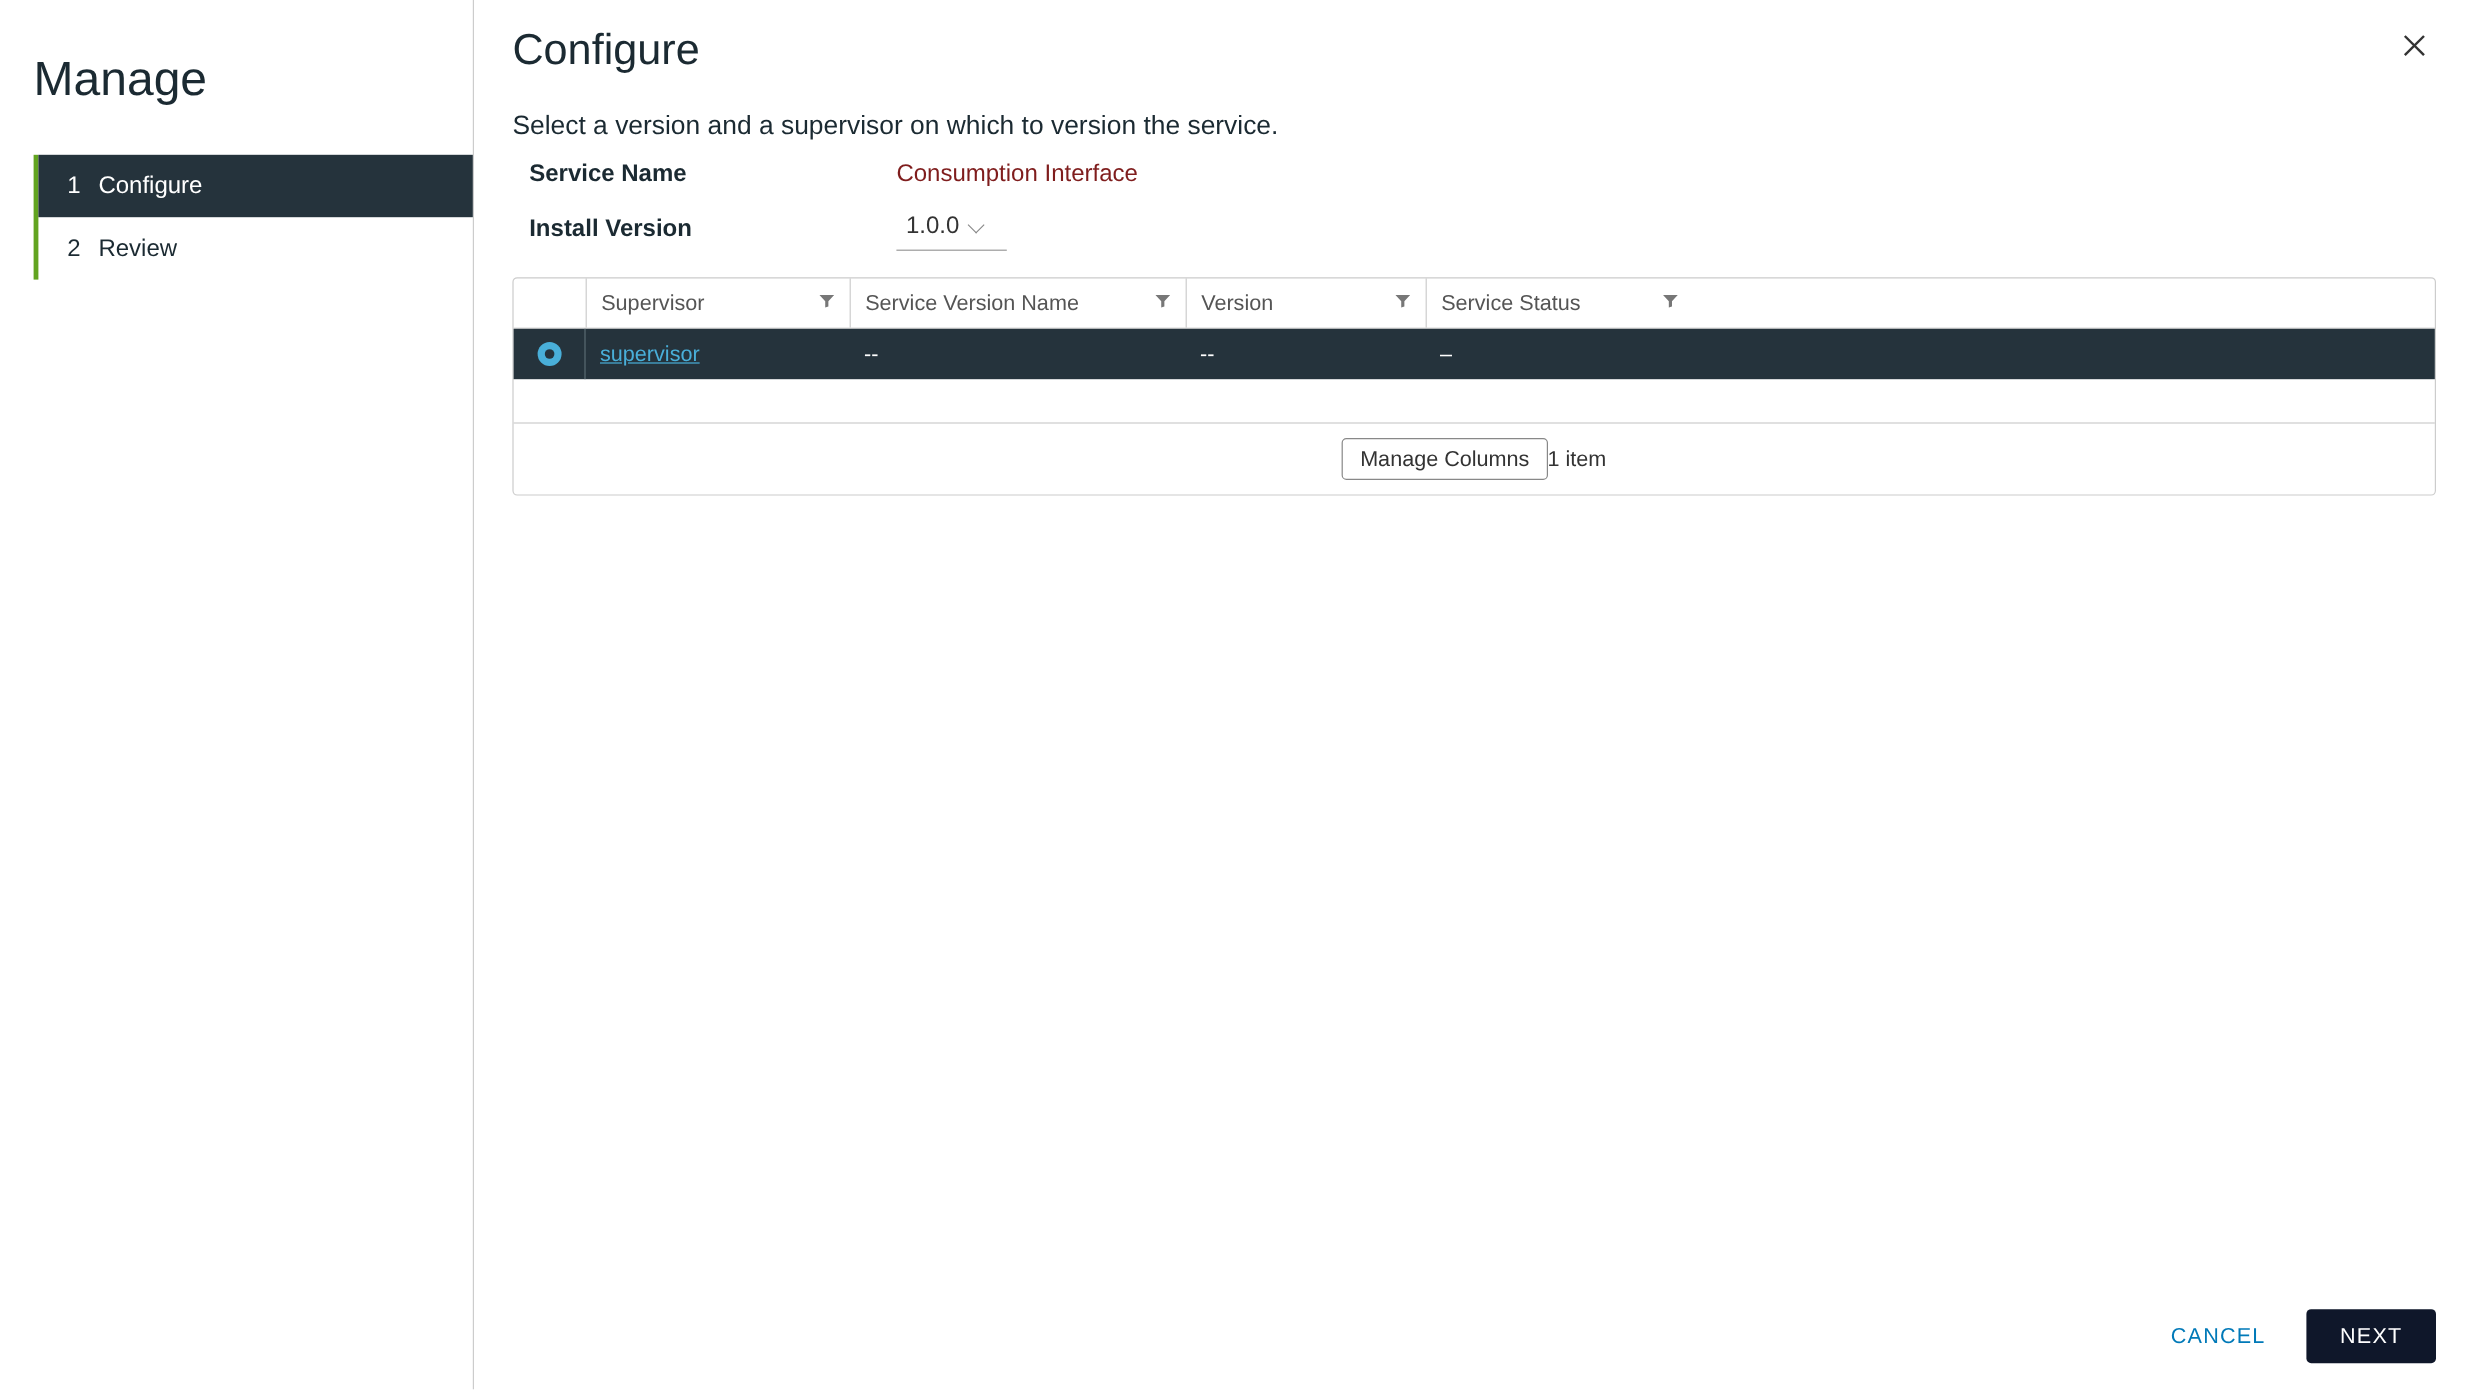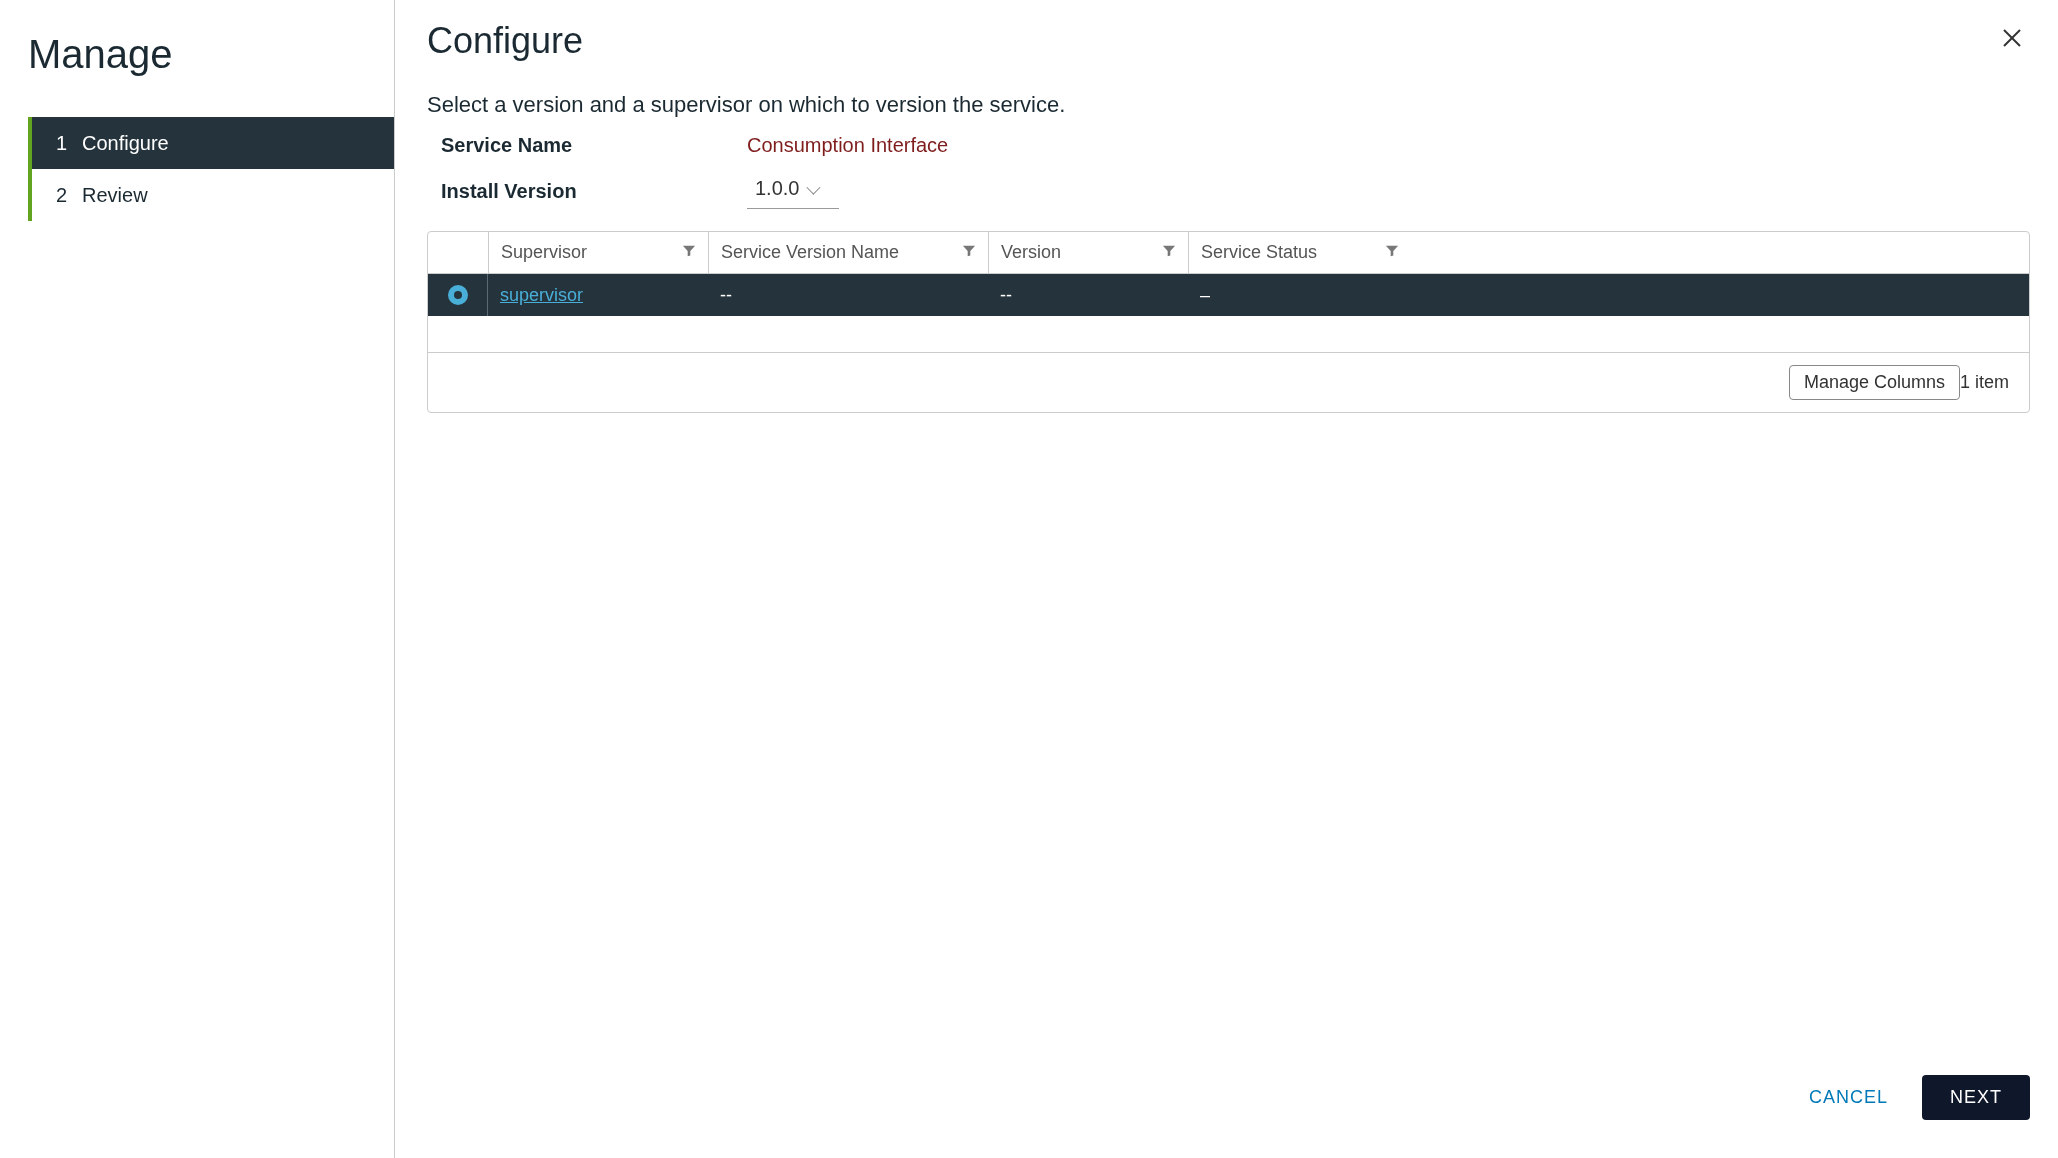--- a/index.html
+++ b/index.html
@@ -9,21 +9,21 @@
     background: #fff;
     width: 2058px;
     height: 1158px;
     overflow: hidden;
   }
   .layout { display: flex; height: 100%; }
   .sidebar {
     width: 395px;
     flex: 0 0 395px;
     border-right: 1px solid #ccc;
-    padding-top: 12px;
+    padding-top: 24px;
   }
   .sidebar-title {
     font-size: 40px;
     font-weight: 400;
     color: #1b2a32;
     padding: 20px 28px 40px;
   }
   .steps {
     border-left: 4px solid #62a420;
     margin-left: 28px;
@@ -145,38 +145,38 @@
   .radio-cell { display:flex; justify-content:center; align-items:center; border-right: 1px solid #5a6a72; height:100%; }
   .radio {
     width: 20px; height: 20px; border-radius: 50%;
     background: #49afd9;
     display:flex; align-items:center; justify-content:center;
   }
   .radio::after { content:""; width:8px; height:8px; border-radius:50%; background:#25333c; }
   .sup-link { color:#49afd9; text-decoration: underline; }
   .table-footer {
     display:flex;
-    justify-content: flex-end;
+    justify-content: center;
     align-items:center;
     padding: 12px 20px;
     border-top: 1px solid #ccc;
   }
   .manage-cols-btn {
     background:#fff;
     border:1px solid #888;
     border-radius:4px;
     padding:6px 14px;
     font-size:18px;
     cursor:pointer;
     color:#333;
   }
   .item-count { font-size:18px; color:#333; }
   .footer-buttons {
     position:absolute;
-    bottom: 38px;
+    bottom: 22px;
     right: 28px;
     display:flex;
     gap: 24px;
     align-items:center;
   }
   .btn-text {
     background:none;
     border:none;
     color:#0079b8;
     font-size:18px;

